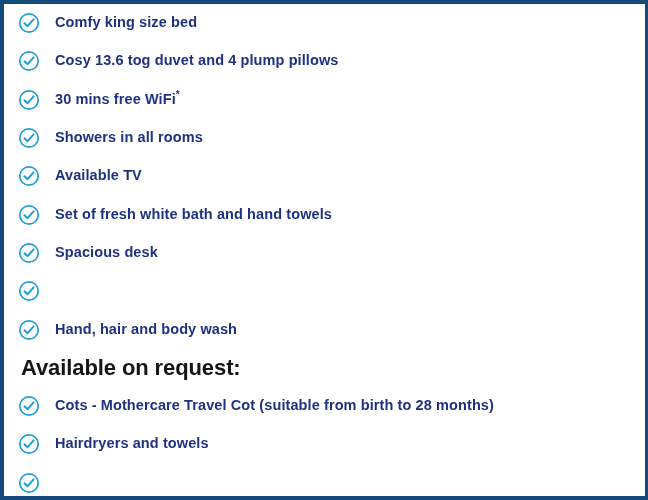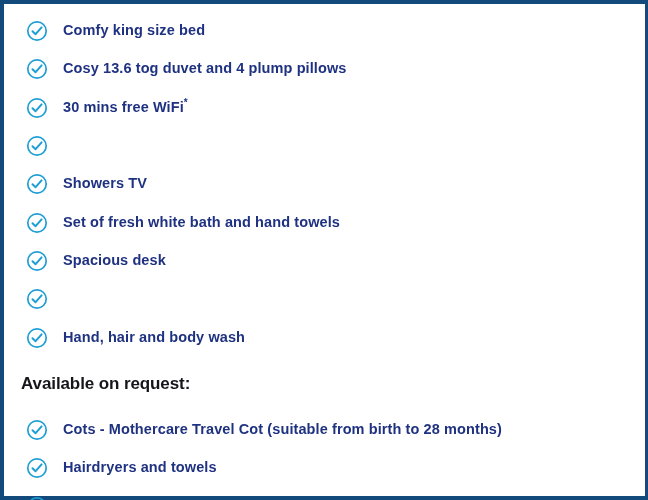--- a/index.html
+++ b/index.html
@@ -38,21 +38,21 @@
     position: absolute;
     left: 4px;
     top: 4px;
     right: 3px;
     bottom: 4px;
     padding: 0;
   }
 
   .list {
     list-style: none;
-    margin: 8px;
+    margin: 0;
     padding: 0;
   }
 
   .facility-row {
     display: flex;
     align-items: center;
     height: 38.3px;
     padding-left: 14px;
   }
 
@@ -81,21 +81,21 @@
     font-size: 10px;
     vertical-align: super;
     line-height: 0;
   }
 
   .section-heading {
     display: flex;
     align-items: center;
     height: 38.3px;
     padding-left: 17px;
-    font-size: 17px;
+    font-size: 22px;
     font-weight: bold;
     color: #16151a;
     letter-spacing: -0.1px;
   }
 </style>
 </head>
 <body>
 
 <div class="panel">
 
@@ -137,30 +137,31 @@
     <span class="facility-label">30 mins free WiFi<span class="sup">*</span></span>
   </li>
 
   <li class="facility-row">
     <span class="check-icon">
       <svg viewBox="0 0 22 22" xmlns="http://www.w3.org/2000/svg">
         <circle cx="11" cy="11" r="9.2" fill="none" stroke="#1f9ed4" stroke-width="1.7"></circle>
         <path d="M6.5 11.2 L9.6 14.2 L15.6 7.4" fill="none" stroke="#1f9ed4" stroke-width="2" stroke-linecap="round" stroke-linejoin="round"></path>
       </svg>
     </span>
-  </li>
-
-  <li class="facility-row">
-    <span class="check-icon">
-      <svg viewBox="0 0 22 22" xmlns="http://www.w3.org/2000/svg">
-        <circle cx="11" cy="11" r="9.2" fill="none" stroke="#1f9ed4" stroke-width="1.7"></circle>
-        <path d="M6.5 11.2 L9.6 14.2 L15.6 7.4" fill="none" stroke="#1f9ed4" stroke-width="2" stroke-linecap="round" stroke-linejoin="round"></path>
-      </svg>
-    </span>
-    <span class="facility-label">Showers TV</span>
+    <span class="facility-label">Showers in all rooms</span>
+  </li>
+
+  <li class="facility-row">
+    <span class="check-icon">
+      <svg viewBox="0 0 22 22" xmlns="http://www.w3.org/2000/svg">
+        <circle cx="11" cy="11" r="9.2" fill="none" stroke="#1f9ed4" stroke-width="1.7"></circle>
+        <path d="M6.5 11.2 L9.6 14.2 L15.6 7.4" fill="none" stroke="#1f9ed4" stroke-width="2" stroke-linecap="round" stroke-linejoin="round"></path>
+      </svg>
+    </span>
+    <span class="facility-label">Available TV</span>
   </li>
 
   <li class="facility-row">
     <span class="check-icon">
       <svg viewBox="0 0 22 22" xmlns="http://www.w3.org/2000/svg">
         <circle cx="11" cy="11" r="9.2" fill="none" stroke="#1f9ed4" stroke-width="1.7"></circle>
         <path d="M6.5 11.2 L9.6 14.2 L15.6 7.4" fill="none" stroke="#1f9ed4" stroke-width="2" stroke-linecap="round" stroke-linejoin="round"></path>
       </svg>
     </span>
     <span class="facility-label">Set of fresh white bath and hand towels</span>

